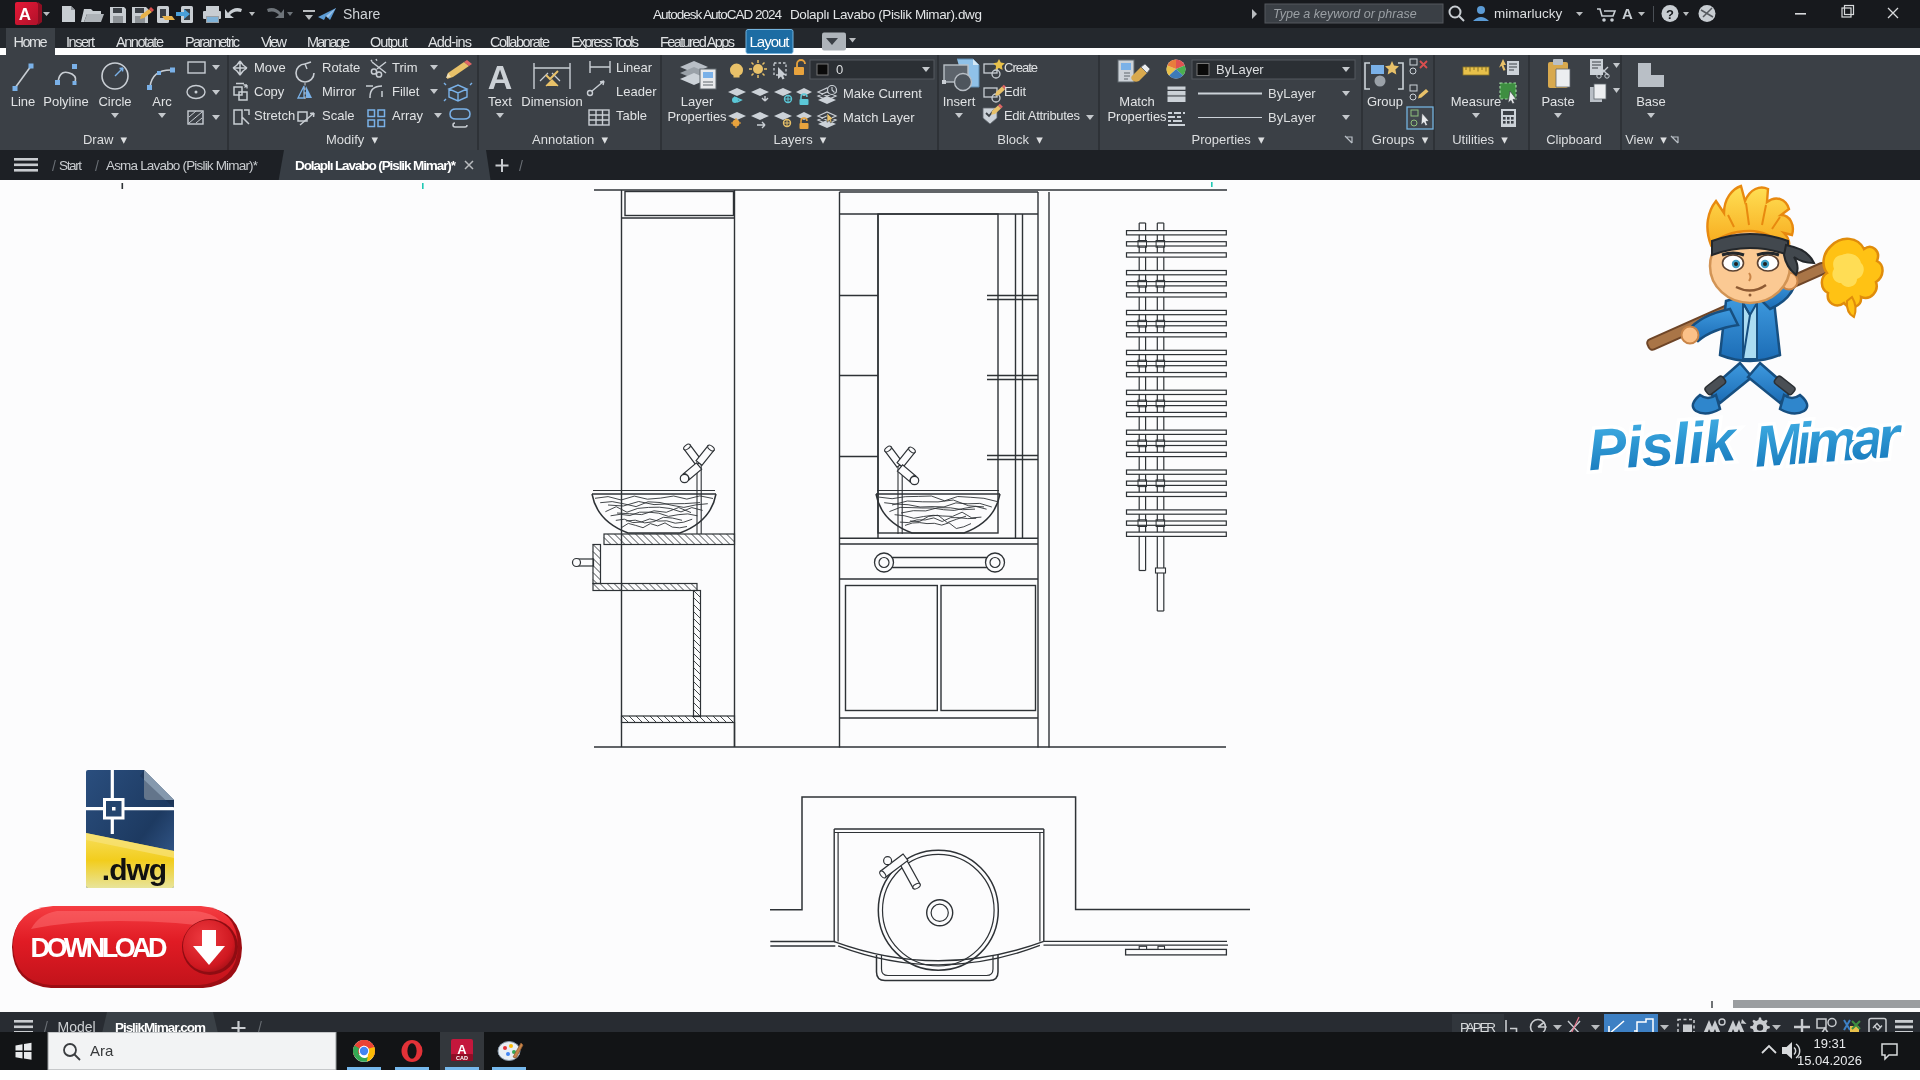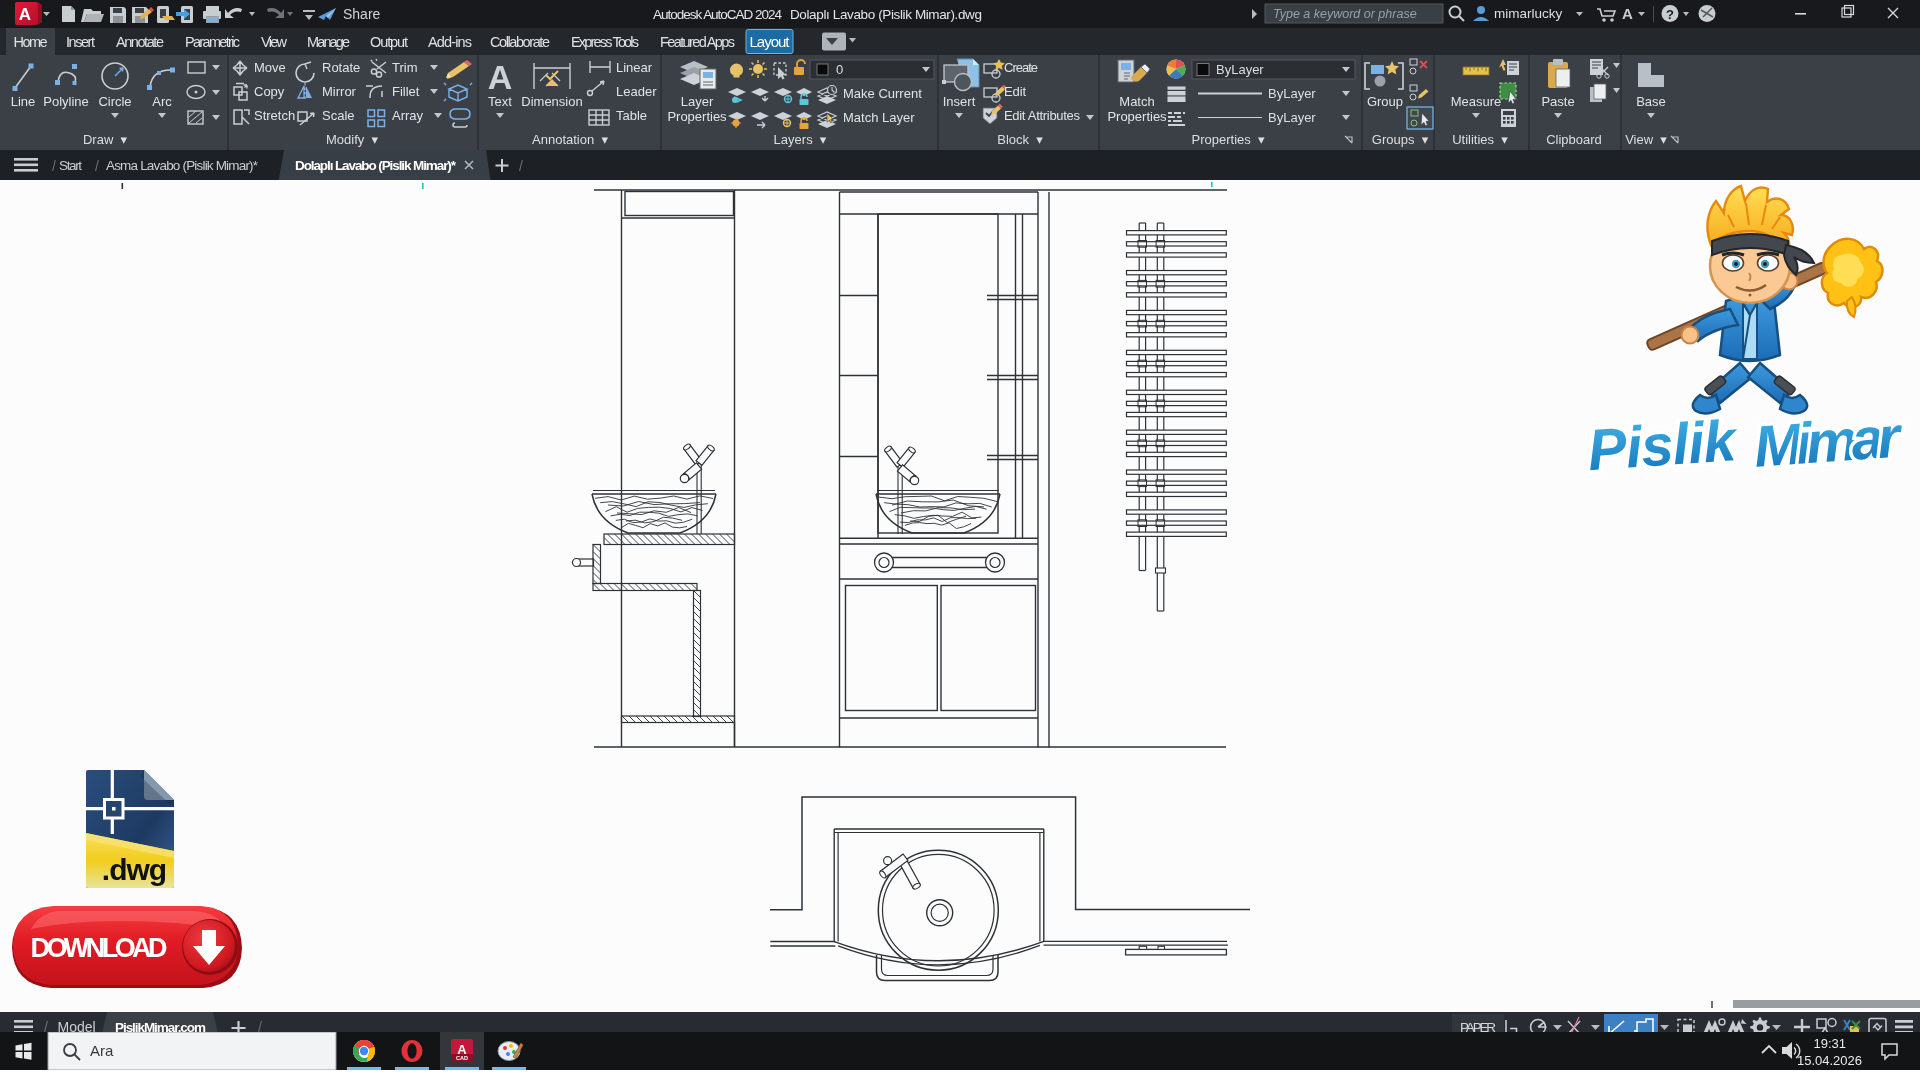--- a/index.html
+++ b/index.html
@@ -4,21 +4,21 @@
 <style>
   * { margin:0; padding:0; box-sizing:border-box; }
   html,body { width:1920px; height:1080px; overflow:hidden; background:#fff;
     font-family:"Liberation Sans", sans-serif; }
   .abs { position:absolute; }
   #root { position:relative; width:1920px; height:1080px; }
 
   
   #titlebar { left:0; top:0; width:1920px; height:28px; background:#17191d; color:#d8dadc; }
   
-  #menurow { left:0; top:28px; width:1920px; height:27px; background:#24282d; }
+  #menurow { left:0; top:28px; width:1920px; height:20px; background:#24282d; }
   
   #ribbon { left:0; top:55px; width:1920px; height:95px; background:#3b4046; }
   
   #filetabs { left:0; top:150px; width:1920px; height:30px; background:#1d2025; }
   
   #canvas { left:0; top:180px; width:1920px; height:832px; background:#fcfcfd; }
   
   #statusbar { left:0; top:1012px; width:1920px; height:30px; background:#282c32; }
   
   #taskbar { left:0; top:1032px; width:1920px; height:38px; background:#121416;text-align:center; }

